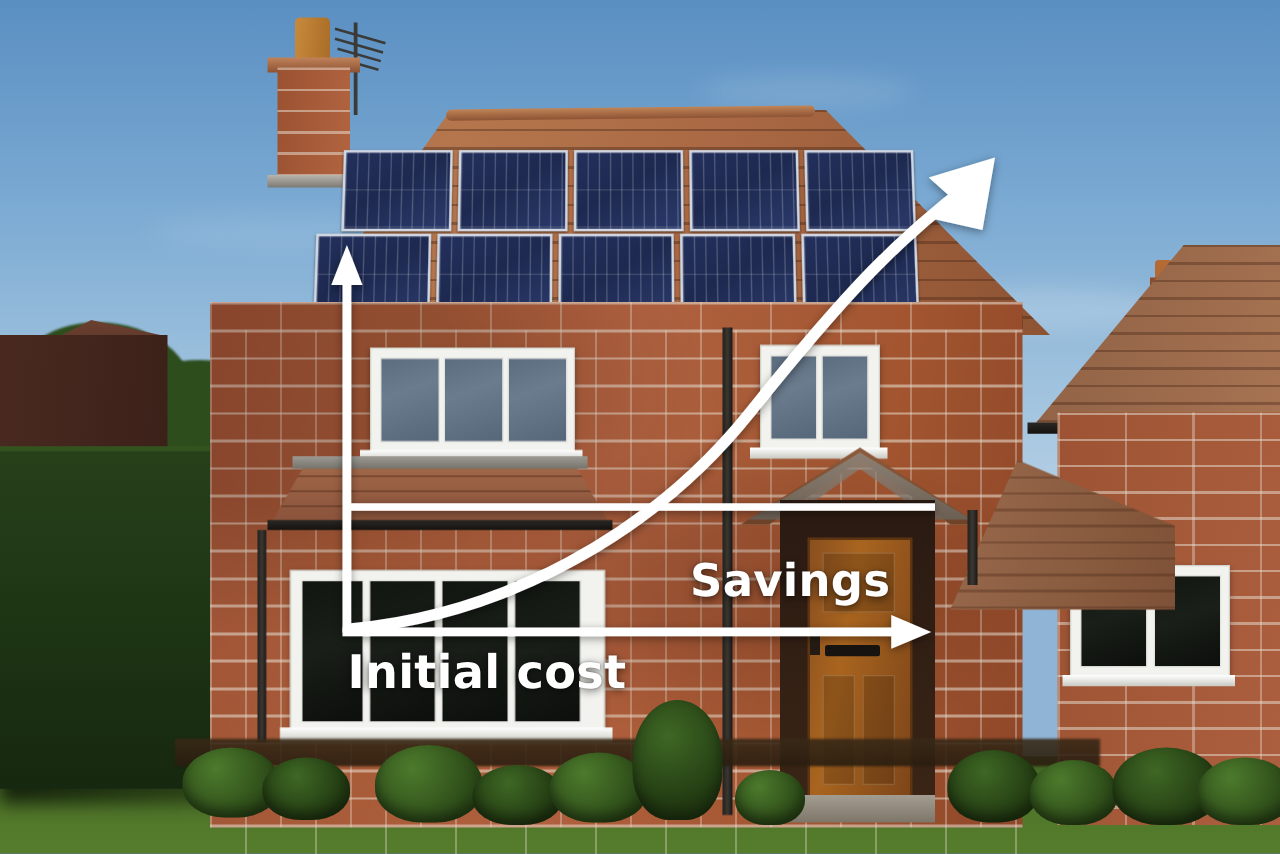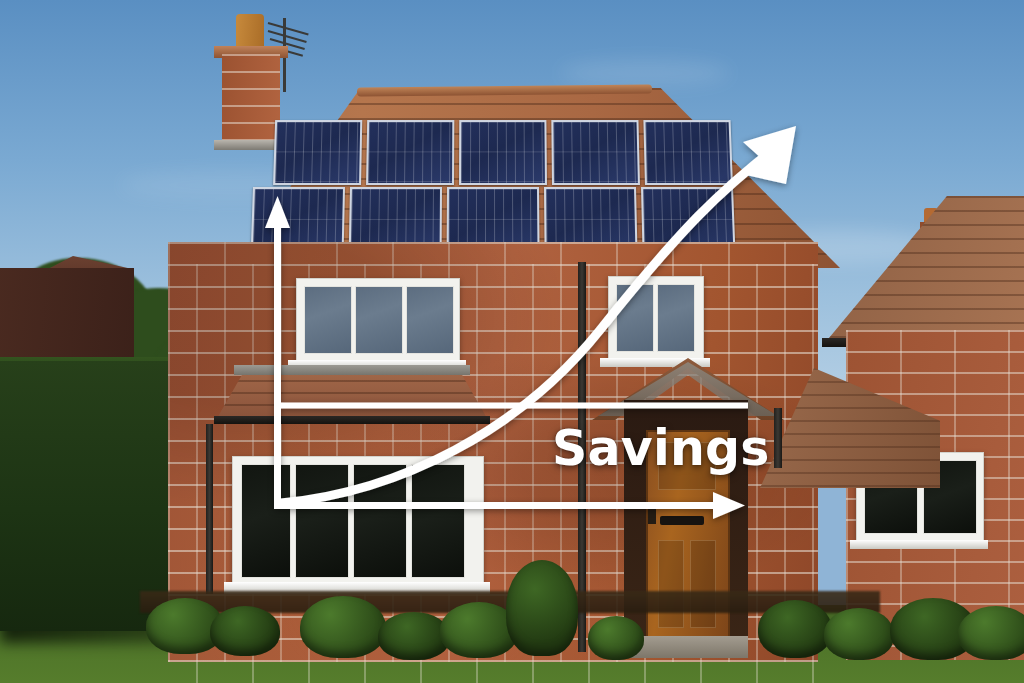--- a/index.html
+++ b/index.html
@@ -293,21 +293,21 @@
   .glabel{
     position:absolute;
     color:#ffffff;
     font-family:"DejaVu Sans", sans-serif;
     font-weight:700;
     letter-spacing:.2px;
     text-shadow:0 2px 7px rgba(0,0,0,.55), 0 0 2px rgba(0,0,0,.35);
     white-space:nowrap;
   }
   #label-cumulative{left:420px;top:155px;font-size:51px;line-height:1;}
-  #label-savings{left:552px;top:424px;font-size:49px;line-height:1;}
+  #label-savings{left:552px;top:448px;font-size:36px;line-height:1;}
   #label-initial{left:278px;top:519px;font-size:37px;line-height:1;}
 </style>
 </head>
 <body>
 
 <div id="stage">
 
   <div class="sky"></div>
   <div class="cloud" style="left:730px;top:230px;width:210px;height:34px;"></div>
   <div class="cloud" style="left:560px;top:60px;width:170px;height:26px;opacity:.6;"></div>
@@ -444,14 +444,15 @@
       <polygon points="745,505.5 713,519 713,492" fill="#ffffff"></polygon>
 
       <path d="M 278 405.5 L 748 405.5" stroke="#ffffff" stroke-width="6" fill="none" stroke-linecap="butt"></path>
 
       <path d="M 281 503 C 400 492, 520 430, 600 330 S 720 190, 778 146" stroke="#ffffff" stroke-width="9" fill="none" stroke-linecap="round" stroke-linejoin="round"></path>
       <polygon points="796,126 743,142 762,159 746,175 786,184" fill="#ffffff"></polygon>
     </g>
   </svg>
 
   <div class="glabel" id="label-savings">Savings</div>
+  <div class="glabel" id="label-initial">Initial cost</div>
 
 </div>
 
 </body></html>

